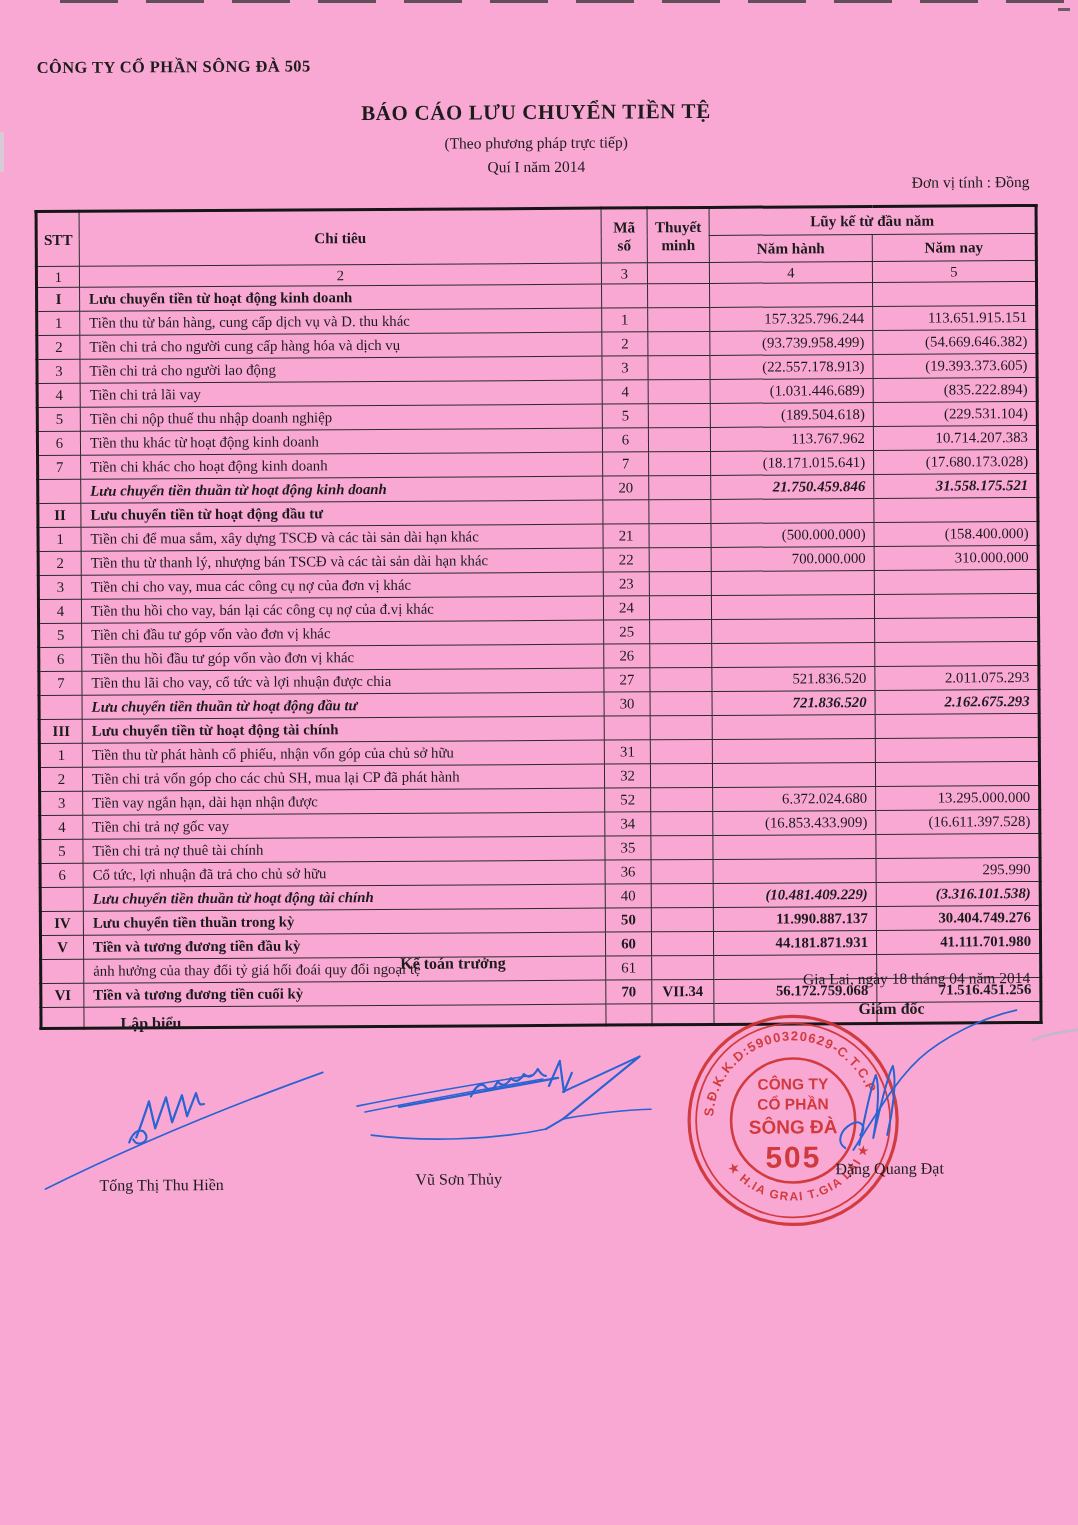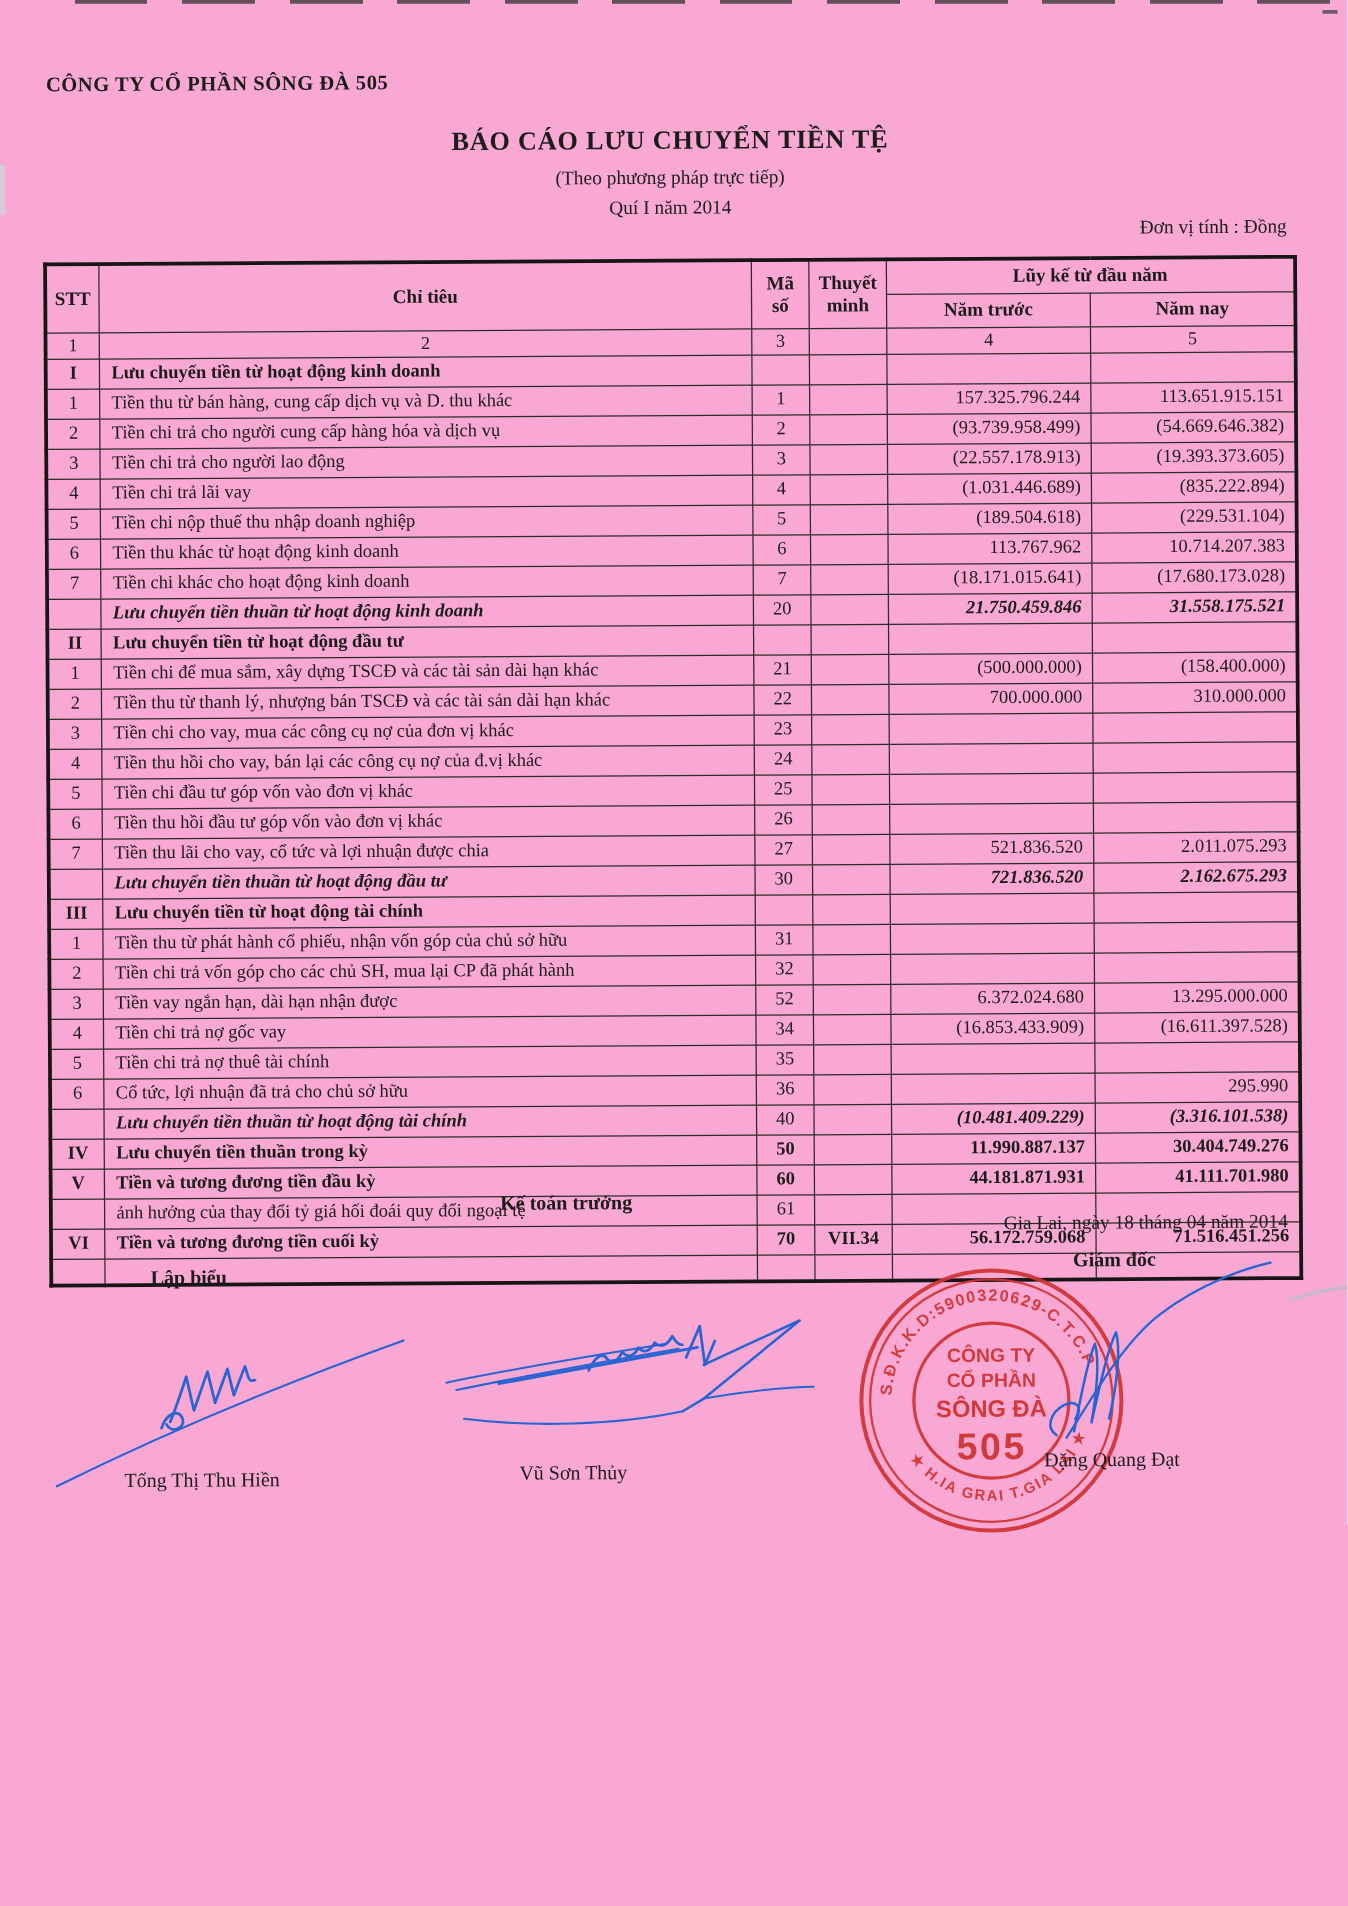--- a/index.html
+++ b/index.html
@@ -88,21 +88,21 @@
         <tr class="h1">
           <th rowspan="2">STT</th>
           <th rowspan="2">Chỉ tiêu</th>
           <th rowspan="2" class="pre">Mã
 số</th>
           <th rowspan="2" class="pre">Thuyết
 minh</th>
           <th colspan="2">Lũy kế từ đầu năm</th>
         </tr>
         <tr class="h2">
-          <th>Năm trước</th>
+          <th>Năm hành</th>
           <th>Năm nay</th>
         </tr>
         <tr class="numrow">
           <td>1</td>
           <td>2</td>
           <td>3</td>
           <td></td>
           <td>4</td>
           <td>5</td>
         </tr>

